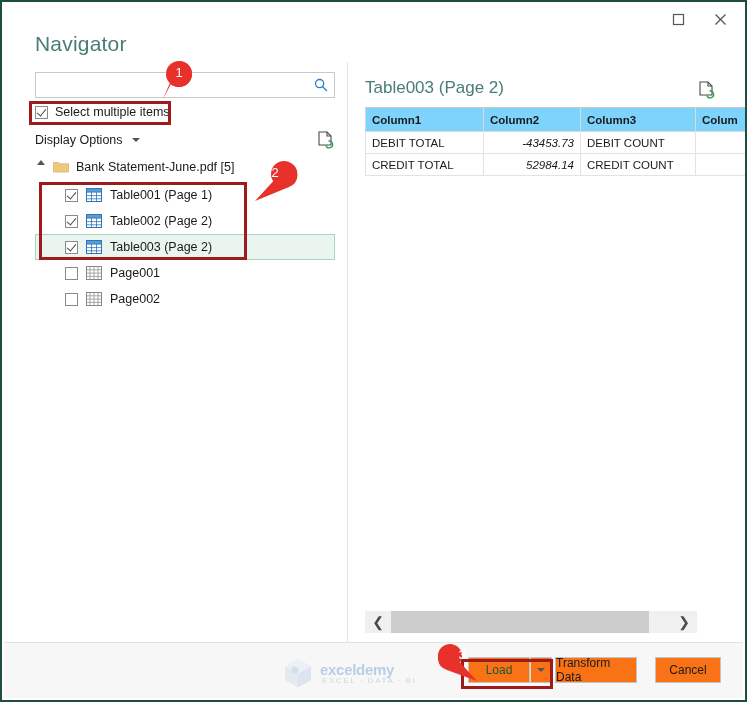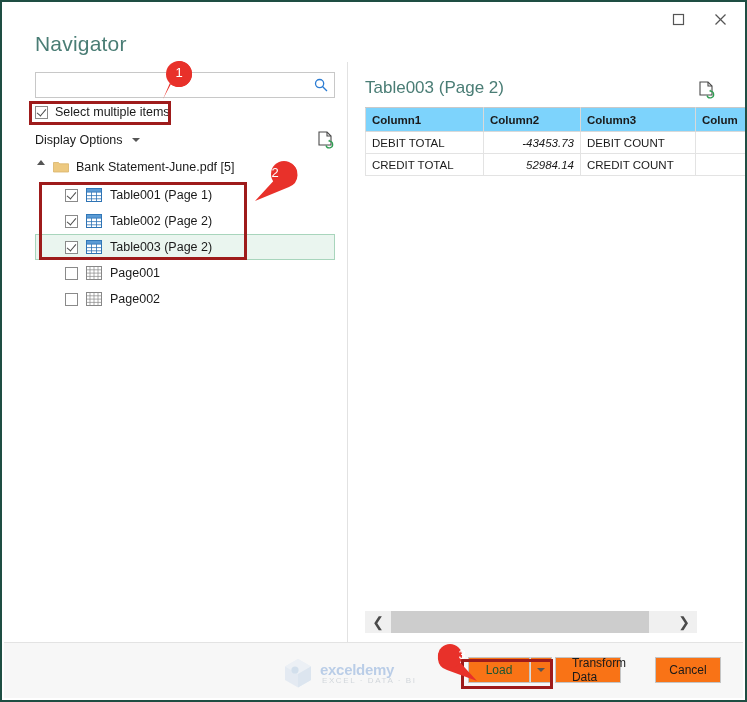--- a/index.html
+++ b/index.html
@@ -201,21 +201,21 @@
     font-family: "Liberation Sans", sans-serif;
     font-size: 12px; color: #1a1a1a;
     display: flex; align-items: center; justify-content: center;
     cursor: default;
   }
   #load-btn { left: 464px; top: 14px; width: 62px; color:#1a5632; }
   #load-split {
     left: 526px; top: 14px; width: 22px;
     border-left: 1px solid #dcdcdc;
   }
-  #transform-btn { left: 551px; top: 14px; width: 66px; padding-left: 22px; }
+  #transform-btn { left: 551px; top: 14px; width: 82px; }
   #cancel-btn { left: 651px; top: 14px; width: 66px; }
 
   
   .watermark {
     position: absolute; left: 277px; top: 12px;
     width: 175px; height: 36px;
     opacity: .30;
     display: flex; align-items: center; gap: 5px;
   }
   .wm-text { display: flex; flex-direction: column; line-height: 1; }

